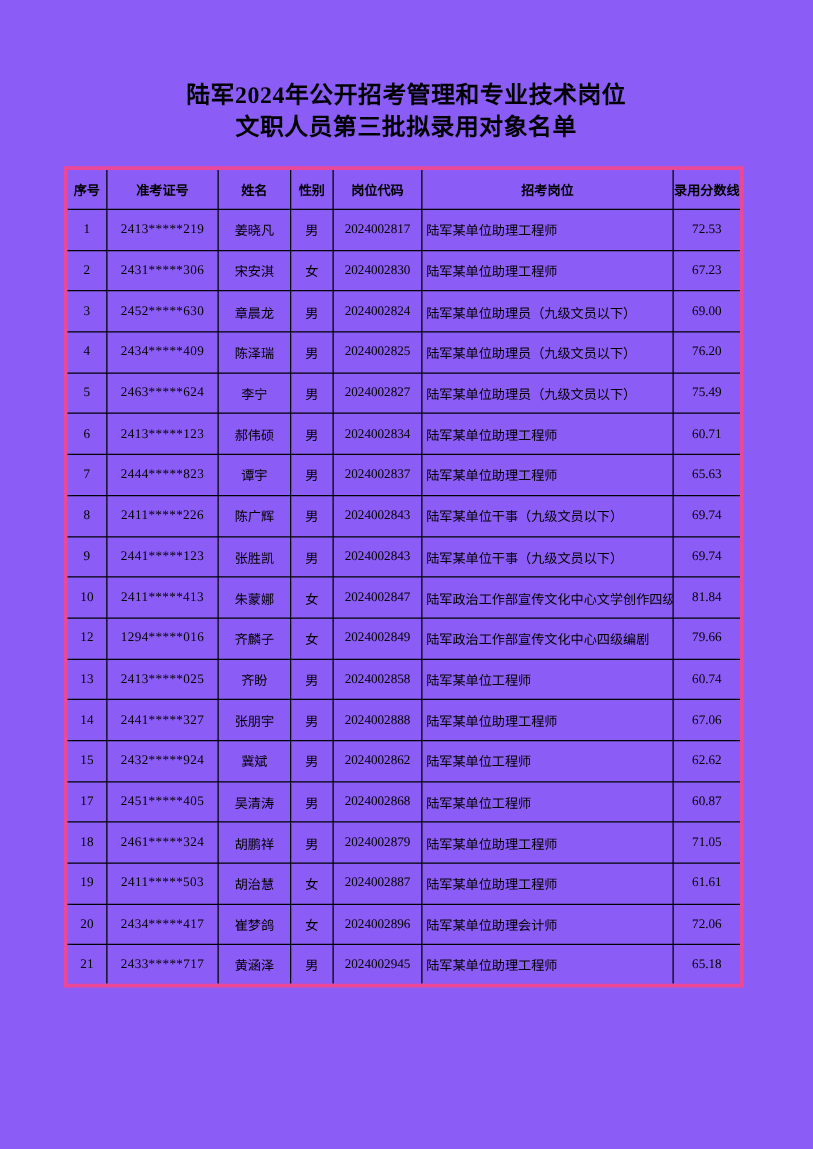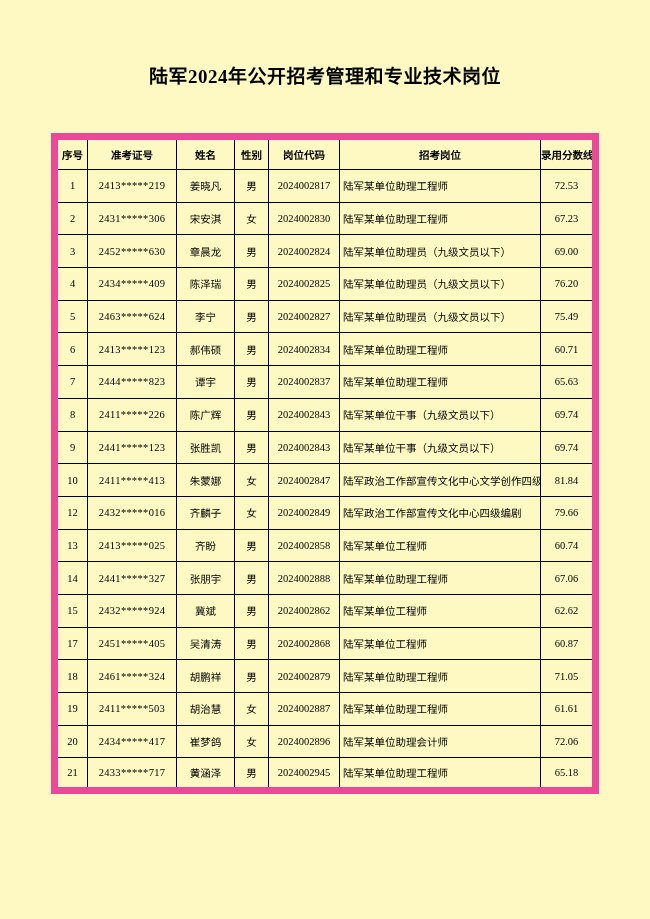--- a/index.html
+++ b/index.html
@@ -6,21 +6,21 @@
   html, body {
     width: 650px;
     background: #ffffff;
     font-family: "Liberation Serif", "DejaVu Serif", serif;
     color: #000000;
   }
   .page {
     position: relative;
     width: 650px;
     height: 919px;
-    background: #fef9c3;
+    background: #8b5cf6;
     overflow: hidden;
   }
   .doc-title {
     position: absolute;
     top: 64px;
     left: 0;
     width: 650px;
     text-align: center;
     font-family: "Liberation Serif", "DejaVu Serif", serif;
     font-weight: 700;
@@ -30,21 +30,21 @@
     letter-spacing: 0.5px;
   }
   .doc-title span { display: block; }
   table.roster {
     position: absolute;
     top: 133px;
     left: 51px;
     width: 541px;
     border-collapse: collapse;
     table-layout: fixed;
-    border: 7px solid #ec4899;
+    border: 3px solid #ec4899;
   }
   table.roster th,
   table.roster td {
     border: 1px solid #000000;
     text-align: center;
     vertical-align: middle;
     overflow: hidden;
     white-space: nowrap;
   }
   table.roster th {
@@ -65,20 +65,21 @@
   }
   table.roster td.c-ticket { letter-spacing: 0.3px; }
 </style>
 </head>
 <body>
 
 <div class="page">
 
   <h1 class="doc-title">
     <span>陆军2024年公开招考管理和专业技术岗位</span>
+    <span>文职人员第三批拟录用对象名单</span>
   </h1>
 
   <table class="roster">
     <colgroup>
       <col style="width:33px">
       <col style="width:89px">
       <col style="width:58px">
       <col style="width:34px">
       <col style="width:71px">
       <col style="width:201px">
@@ -192,21 +193,21 @@
     <td class="c-name">朱蒙娜</td>
     <td class="c-gender">女</td>
     <td class="c-code">2024002847</td>
     <td class="c-post">陆军政治工作部宣传文化中心文学创作四级</td>
     <td class="c-score">81.84</td>
   </tr>
 
 
   <tr>
     <td class="c-idx">12</td>
-    <td class="c-ticket">2432*****016</td>
+    <td class="c-ticket">1294*****016</td>
     <td class="c-name">齐麟子</td>
     <td class="c-gender">女</td>
     <td class="c-code">2024002849</td>
     <td class="c-post">陆军政治工作部宣传文化中心四级编剧</td>
     <td class="c-score">79.66</td>
   </tr>
 
   <tr>
     <td class="c-idx">13</td>
     <td class="c-ticket">2413*****025</td>

